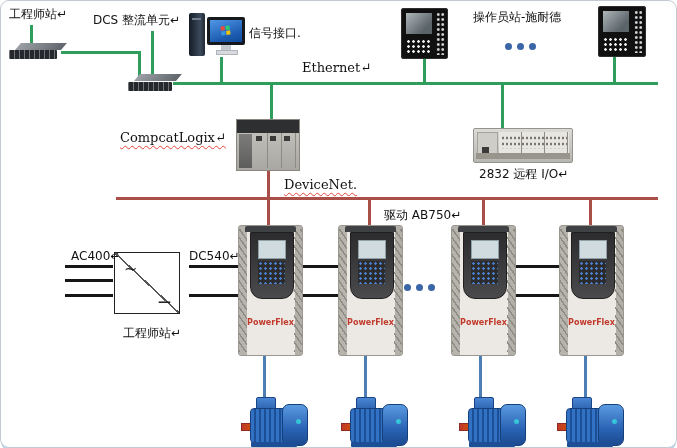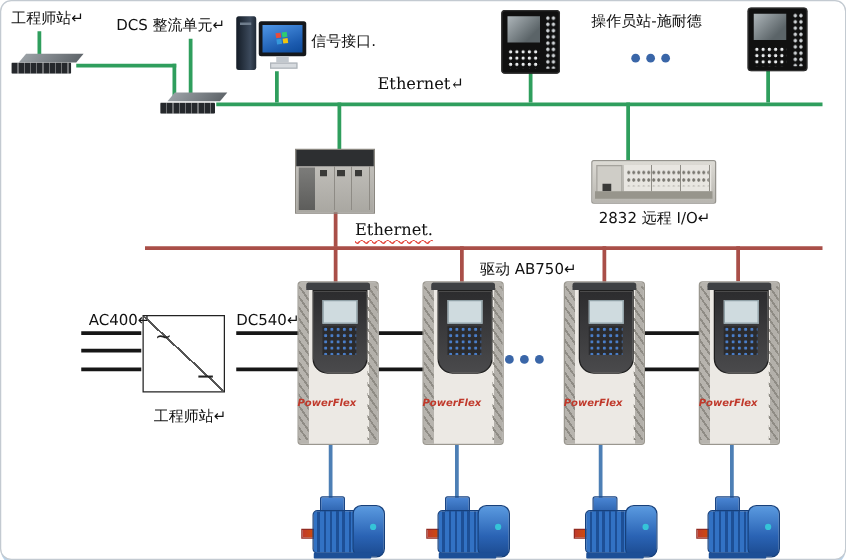--- a/index.html
+++ b/index.html
@@ -82,22 +82,22 @@
       background:linear-gradient(90deg,#b7b4ae 0 8px,#ece9e4 8px 56px,#b3b0aa 56px);}
   .drive .ventL,.drive .ventR{position:absolute;top:4px;bottom:4px;width:8px;
       background:repeating-linear-gradient(55deg,#8f8c85 0 1.5px,transparent 1.5px 5px);}
   .drive .ventL{left:1px;} .drive .ventR{right:1px;}
   .drive .cap{position:absolute;left:7px;right:7px;top:1px;height:6px;background:#3f4144;border-radius:2px 2px 0 0;}
   .drive .panel{position:absolute;left:12px;top:7px;width:42px;height:65px;border:1px solid #1f1f1f;
       background:linear-gradient(#2c2c2e,#4a4a4c);border-radius:0 0 12px 12px;}
   .drive .lcd{position:absolute;left:7px;top:7px;width:26px;height:17px;background:#cfdbdf;border:1px solid #8fa0a6;}
   .drive .keys{position:absolute;left:7px;top:28px;width:27px;height:23px;background-color:#2b2b2d;
       background-image:radial-gradient(#4a7ec9 1px,transparent 1.5px);background-size:5px 5px;}
-  .drive .brand{position:absolute;left:0;right:0;top:93px;color:#c0392b;
-      font-style:italic;font-weight:bold;font-size:8px;letter-spacing:0;}
+  .drive .brand{position:absolute;left:0;right:0;top:93px;text-align:center;color:#c0392b;
+      font-weight:bold;font-size:8px;letter-spacing:0;}
 
   
   .motor{position:absolute;width:68px;height:50px;}
   .motor .shaft{position:absolute;left:0;top:26px;width:12px;height:6px;background:linear-gradient(90deg,#c0392b,#d35400);border:1px solid #922b21;}
   .motor .tbox{position:absolute;left:15px;top:0;width:18px;height:13px;border:1px solid #1a4584;border-radius:2px;
       background:linear-gradient(#4a86d4,#2a5faa);}
   .motor .body{position:absolute;left:9px;top:11px;width:36px;height:33px;border:1px solid #16407c;border-radius:4px;
       background:repeating-linear-gradient(90deg,#3272c4 0 3px,#1d4f96 3px 5px);}
   .motor .endcap{position:absolute;left:41px;top:7px;width:24px;height:40px;border:1px solid #16407c;border-radius:7px;
       background:linear-gradient(180deg,#5a9ae0,#2a63b4 60%,#1b4a8f);}
@@ -107,22 +107,23 @@
 </head>
 <body>
 
 <div id="stage">
 
   <div class="lbl" style="left:8px;top:7px;">工程师站↵</div>
   <div class="lbl" style="left:92px;top:13px;">DCS 整流单元↵</div>
   <div class="lbl" style="left:248px;top:26px;">信号接口.</div>
   <div class="lbl en" style="left:288px;top:60px;margin-left:13px;">Ethernet↵</div>
   <div class="lbl" style="left:472px;top:10px;">操作员站-施耐德</div>
+  <div class="lbl en sp-err" style="left:119px;top:130px;">CompcatLogix↵</div>
   <div class="lbl" style="left:478px;top:167px;">2832 远程 I/O↵</div>
-  <div class="lbl en sp-err" style="left:283px;top:177px;">Ethernet.</div>
+  <div class="lbl en sp-err" style="left:283px;top:177px;">DeviceNet.</div>
   <div class="lbl" style="left:383px;top:208px;">驱动 AB750↵</div>
   <div class="lbl" style="left:70px;top:249px;">AC400↵</div>
   <div class="lbl" style="left:188px;top:249px;">DC540↵</div>
   <div class="lbl" style="left:122px;top:326px;">工程师站↵</div>
 
   <div class="vline green" style="left:29px;top:24px;height:20px;"></div>
   <div class="hline green" style="left:60px;top:50px;width:80px;"></div>
   <div class="vline green" style="left:137px;top:50px;height:26px;"></div>
   <div class="vline green" style="left:150px;top:30px;height:46px;"></div>
   <div class="hline green" style="left:172px;top:81px;width:485px;"></div>

